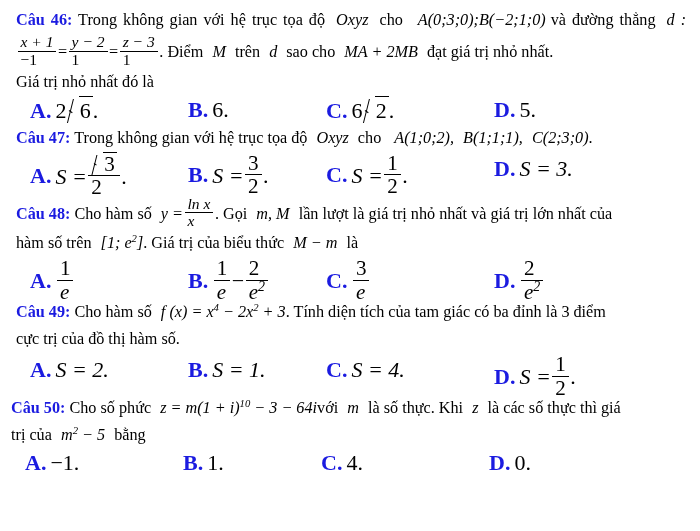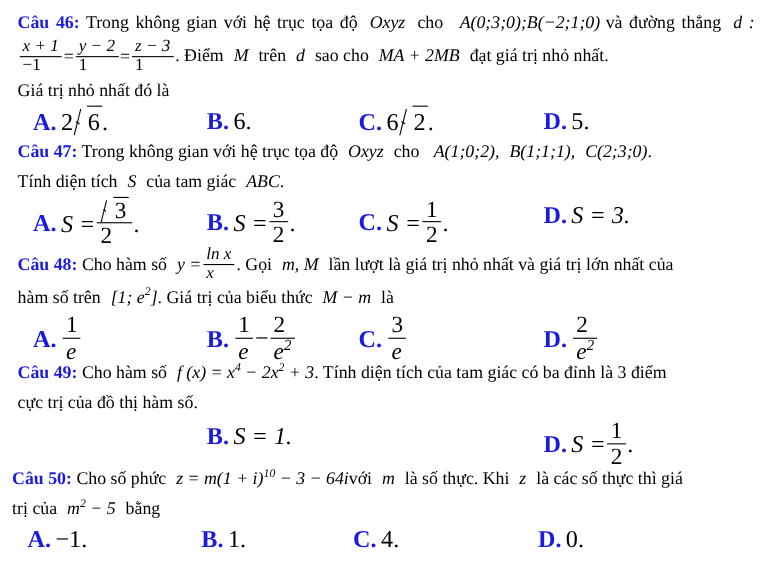--- a/index.html
+++ b/index.html
@@ -170,26 +170,20 @@
   <div class="question" id="q47">
     <div class="q-body">
       <span class="q-label">Câu 47:</span>
       <span>Trong không gian với hệ trục tọa độ</span>
       <span class="sp"></span><i class="mi">Oxyz</i>
       <span class="sp"></span><span>cho</span>
       <span class="sp-w"></span><i class="mi">A(1;0;2),</i>
       <span class="sp"></span><i class="mi">B(1;1;1),</i>
       <span class="sp"></span><i class="mi">C(2;3;0)</i><span>.</span>
     </div>
-    <div class="q-body">
-      <span>Tính diện tích</span>
-      <span class="sp"></span><i class="mi">S</i>
-      <span class="sp"></span><span>của tam giác</span>
-      <span class="sp"></span><i class="mi">ABC</i><span>.</span>
-    </div>
     <div class="opts tall">
       <span class="opt opt-a">
         <span class="ltr">A.</span><i class="mi">S =</i><span class="frac"><span class="num"><span class="sqrt"><span class="rad">3</span></span></span><span class="den">2</span></span><span>.</span>
       </span>
       <span class="opt opt-b">
         <span class="ltr">B.</span><i class="mi">S =</i><span class="frac"><span class="num">3</span><span class="den">2</span></span><span>.</span>
       </span>
       <span class="opt opt-c">
         <span class="ltr">C.</span><i class="mi">S =</i><span class="frac"><span class="num">1</span><span class="den">2</span></span><span>.</span>
       </span>
@@ -232,22 +226,28 @@
   <div class="question" id="q49">
     <div class="q-body">
       <span class="q-label">Câu 49:</span>
       <span>Cho hàm số</span>
       <span class="sp"></span><i class="mi"><span>f (x) = x</span><sup class="exp">4</sup><span> − 2x</span><sup class="exp">2</sup><span> + 3</span></i><span>. Tính diện tích của tam giác có ba đỉnh là 3 điểm</span>
     </div>
     <div class="q-body">
       <span>cực trị của đồ thị hàm số.</span>
     </div>
     <div class="opts tall">
+      <span class="opt opt-a">
+        <span class="ltr">A.</span><i class="mi">S = 2.</i>
+      </span>
       <span class="opt opt-b">
         <span class="ltr">B.</span><i class="mi">S = 1.</i>
+      </span>
+      <span class="opt opt-c">
+        <span class="ltr">C.</span><i class="mi">S = 4.</i>
       </span>
       <span class="opt opt-d">
         <span class="ltr">D.</span><i class="mi">S =</i><span class="frac"><span class="num">1</span><span class="den">2</span></span><span>.</span>
       </span>
     </div>
   </div>
 
   <div class="question" id="q50">
     <div class="q-body">
       <span class="q-label">Câu 50:</span>

